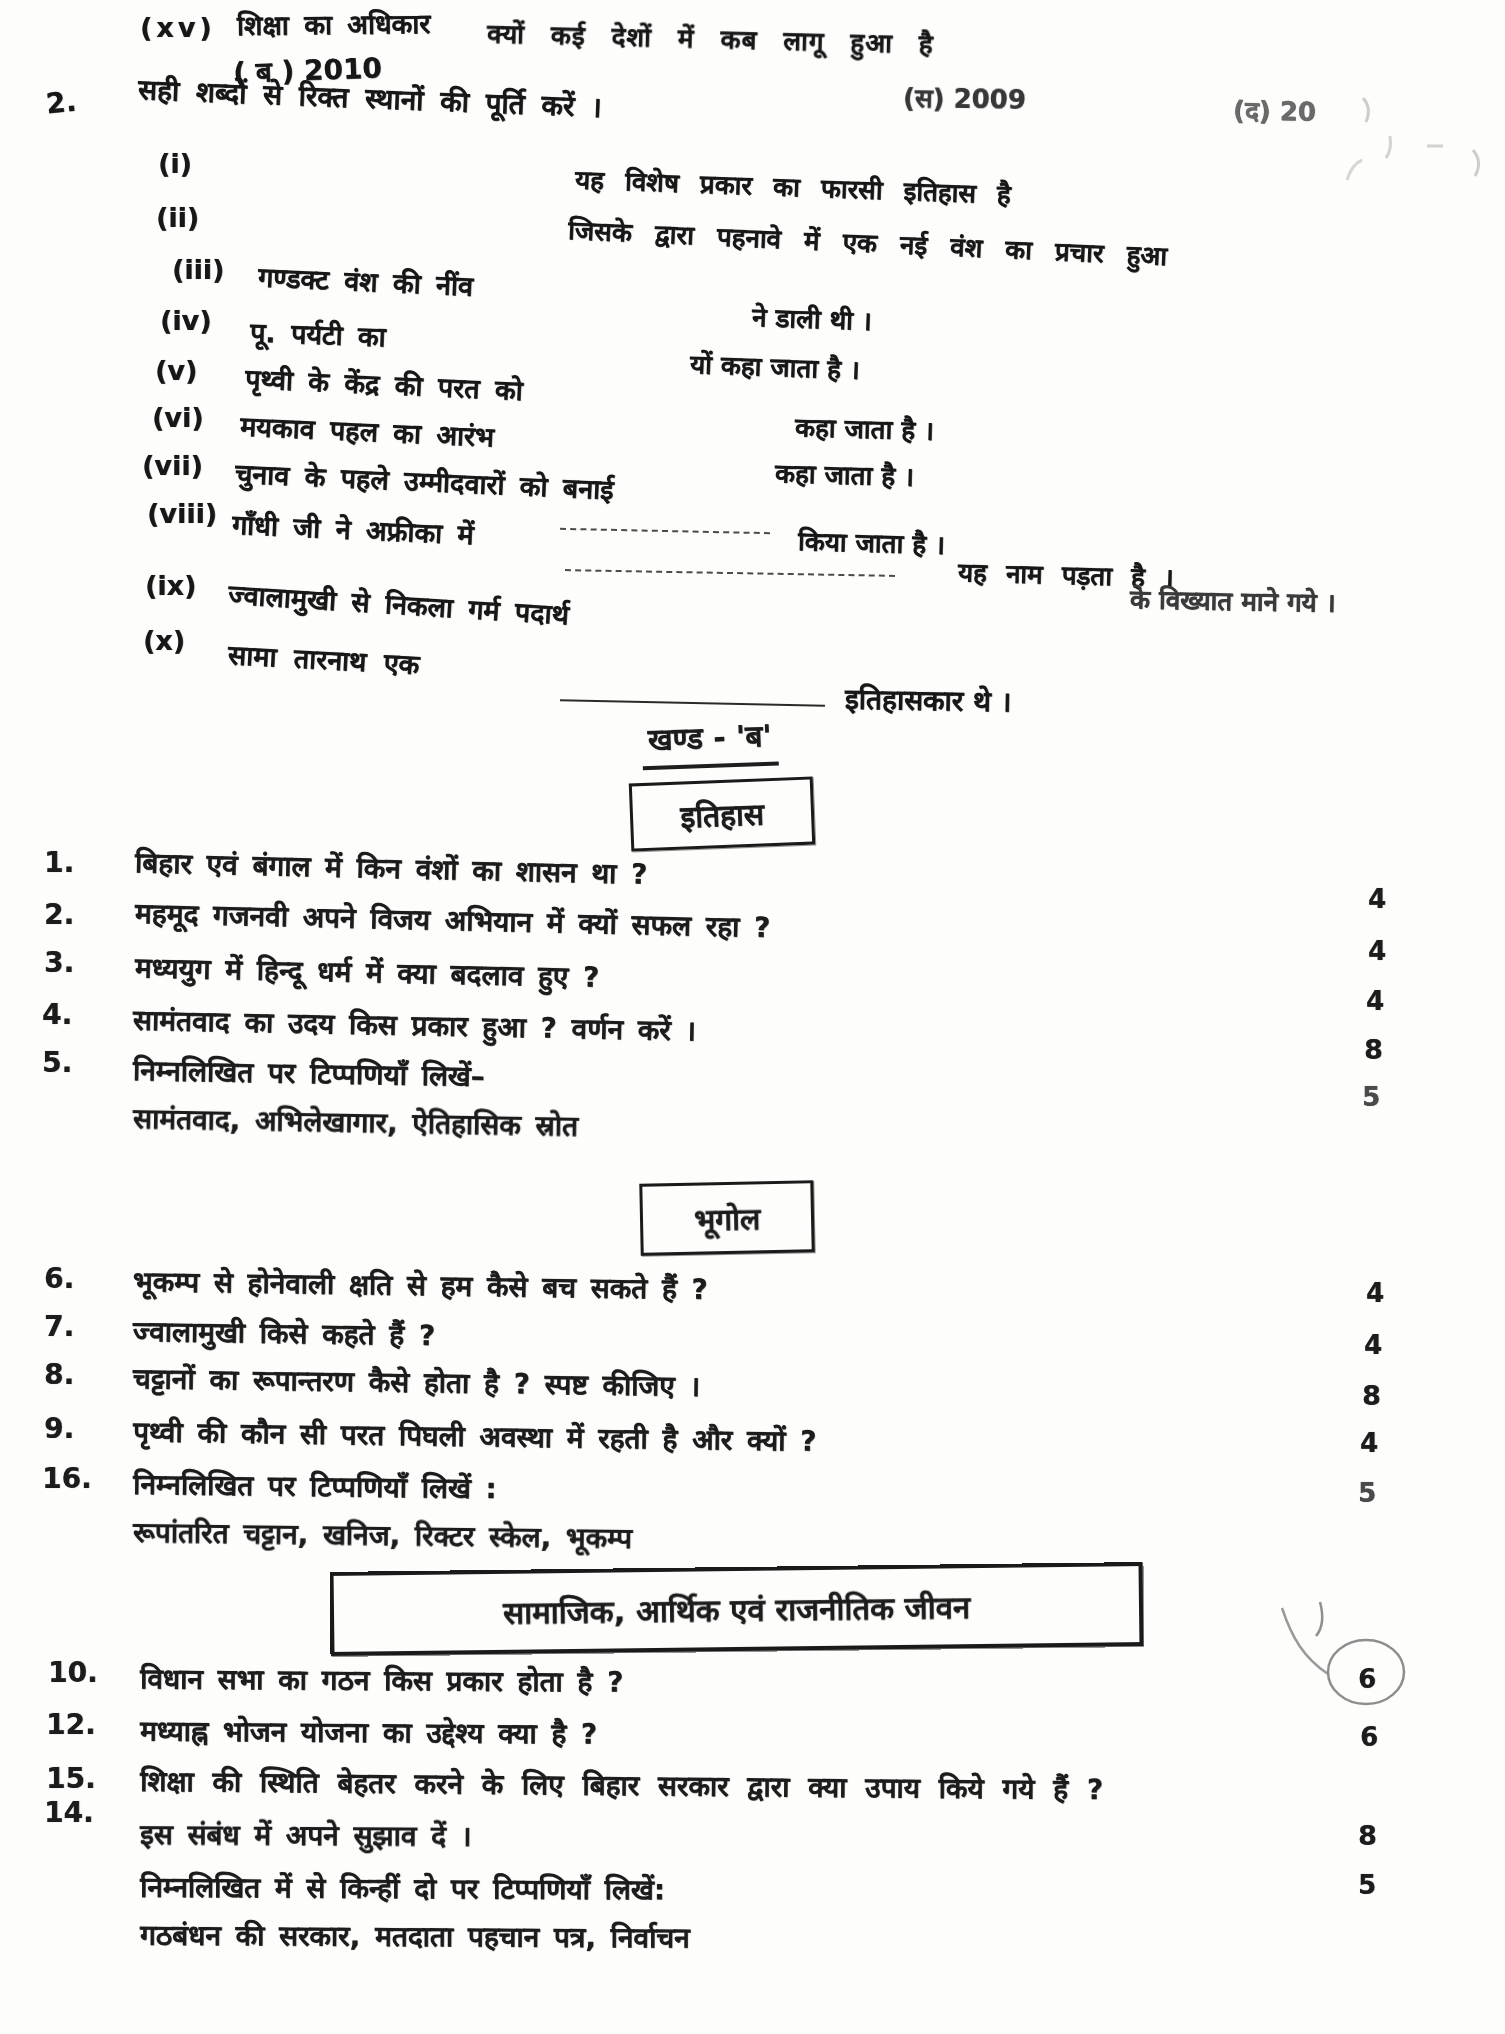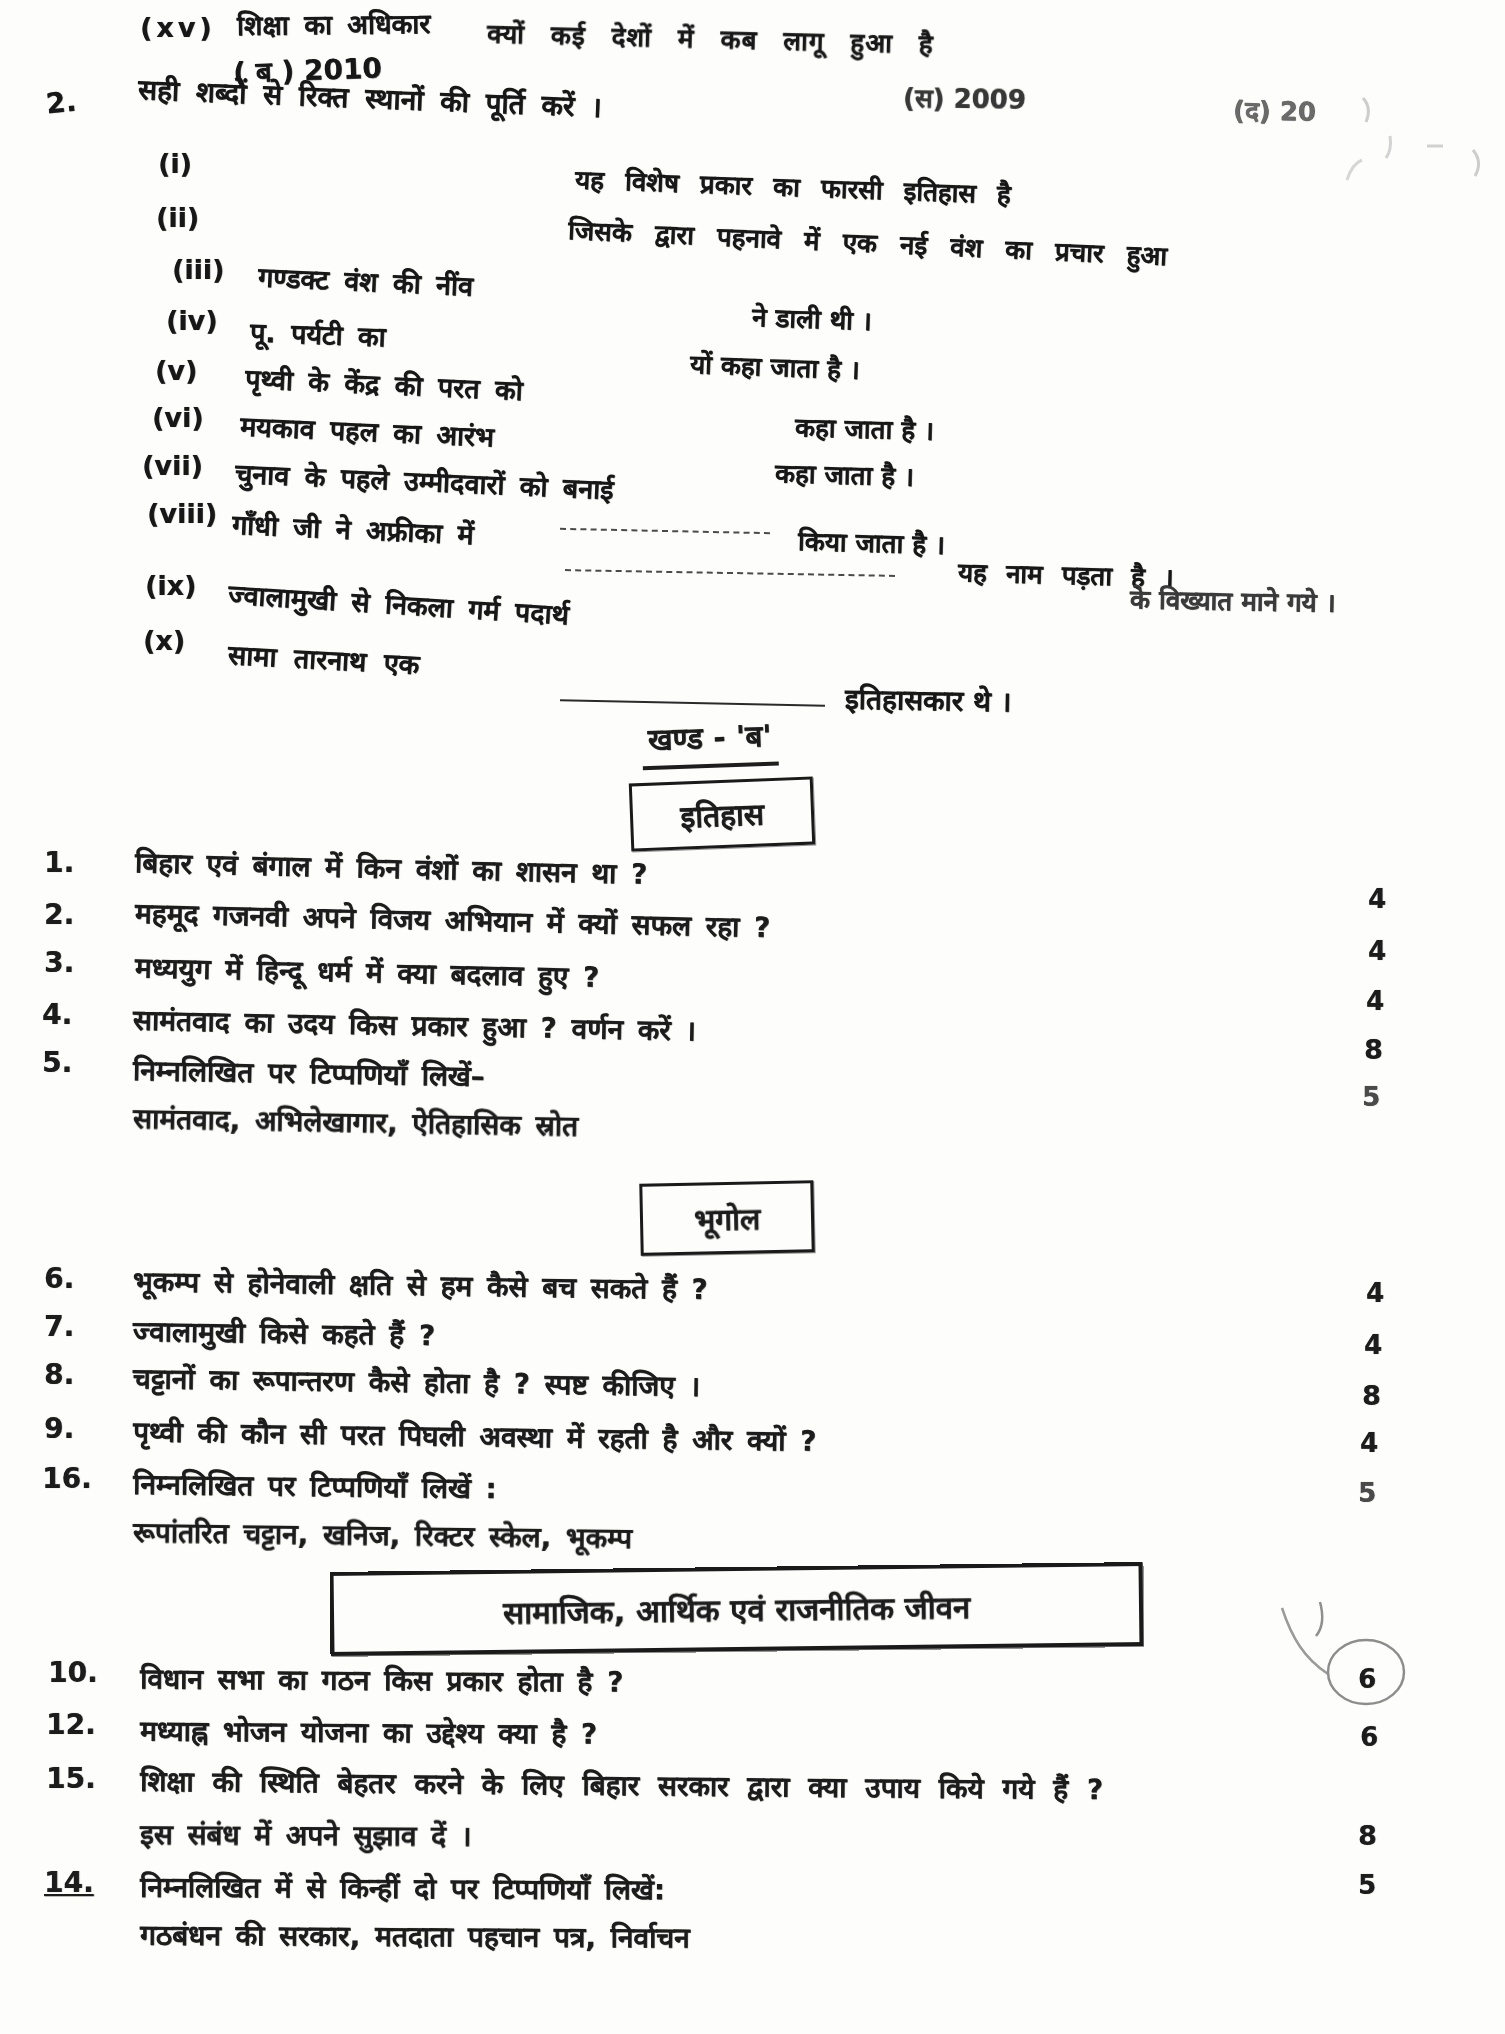--- a/index.html
+++ b/index.html
@@ -80,21 +80,21 @@
     <span class="abs t lbl" style="left:158px;top:148px;">(i)</span>
     <span class="abs t frag" style="left:575px;top:168px;transform:rotate(2deg);word-spacing:12px;">यह विशेष प्रकार का फारसी इतिहास है</span>
 
     <span class="abs t lbl" style="left:156px;top:202px;">(ii)</span>
     <span class="abs t frag" style="left:568px;top:224px;transform:rotate(2.5deg);word-spacing:14px;">जिसके द्वारा पहनावे में एक नई वंश का प्रचार हुआ</span>
 
     <span class="abs t lbl" style="left:158px;top:254px;margin-left:14px;">(iii)</span>
     <span class="abs t stem" style="left:258px;top:262px;transform:rotate(2.5deg);word-spacing:6px;">गण्डक्ट वंश की नींव</span>
     <span class="abs t frag" style="left:752px;top:300px;transform:rotate(2deg);">ने डाली थी ।</span>
 
-    <span class="abs t lbl" style="left:160px;top:305px;margin-left:6px;">(iv)</span>
+    <span class="abs t lbl" style="left:160px;top:305px;">(iv)</span>
     <span class="abs t stem" style="left:250px;top:315px;transform:rotate(2deg);word-spacing:6px;">पू. पर्यटी का</span>
     <span class="abs t frag" style="left:690px;top:348px;transform:rotate(2deg);">यों कहा जाता है ।</span>
 
     <span class="abs t lbl" style="left:155px;top:355px;">(v)</span>
     <span class="abs t stem" style="left:245px;top:365px;transform:rotate(2.5deg);word-spacing:6px;">पृथ्वी के केंद्र की परत को</span>
     <span class="abs t frag" style="left:795px;top:410px;transform:rotate(1.5deg);">कहा जाता है ।</span>
 
     <span class="abs t lbl" style="left:152px;top:402px;">(vi)</span>
     <span class="abs t stem" style="left:240px;top:412px;transform:rotate(2.5deg);word-spacing:6px;">मयकाव पहल का आरंभ</span>
     <span class="abs t frag" style="left:775px;top:456px;transform:rotate(1.5deg);">कहा जाता है ।</span>
@@ -188,19 +188,19 @@
 
     <span class="abs t num" style="left:46px;top:1708px;">12.</span>
     <span class="abs t qtext" style="left:140px;top:1712px;transform:rotate(0.4deg);word-spacing:5px;">मध्याह्न भोजन योजना का उद्देश्य क्या है ?</span>
     <span class="abs t mark" style="left:1360px;top:1722px;">6</span>
 
     <span class="abs t num" style="left:46px;top:1762px;">15.</span>
     <span class="abs t qtext" style="left:140px;top:1765px;transform:rotate(0.5deg);word-spacing:9px;">शिक्षा की स्थिति बेहतर करने के लिए बिहार सरकार द्वारा क्या उपाय किये गये हैं ?</span>
     <span class="abs t qtext" style="left:140px;top:1815px;transform:rotate(0.3deg);word-spacing:5px;">इस संबंध में अपने सुझाव दें ।</span>
     <span class="abs t mark mk8" style="left:1358px;top:1820px;">8</span>
 
-    <span class="abs t num" style="left:44px;top:1866px;text-decoration:underline;">14.</span>
+    <span class="abs t num" style="left:44px;top:1796px;">14.</span>
     <span class="abs t qtext" style="left:140px;top:1868px;transform:rotate(0.3deg);word-spacing:5px;">निम्नलिखित में से किन्हीं दो पर टिप्पणियाँ लिखें:</span>
     <span class="abs t mark" style="left:1358px;top:1870px;">5</span>
     <span class="abs t subline" style="left:140px;top:1916px;transform:rotate(0.3deg);word-spacing:5px;">गठबंधन की सरकार, मतदाता पहचान पत्र, निर्वाचन</span>
   </div>
 
 </div>
 
 </body></html>

